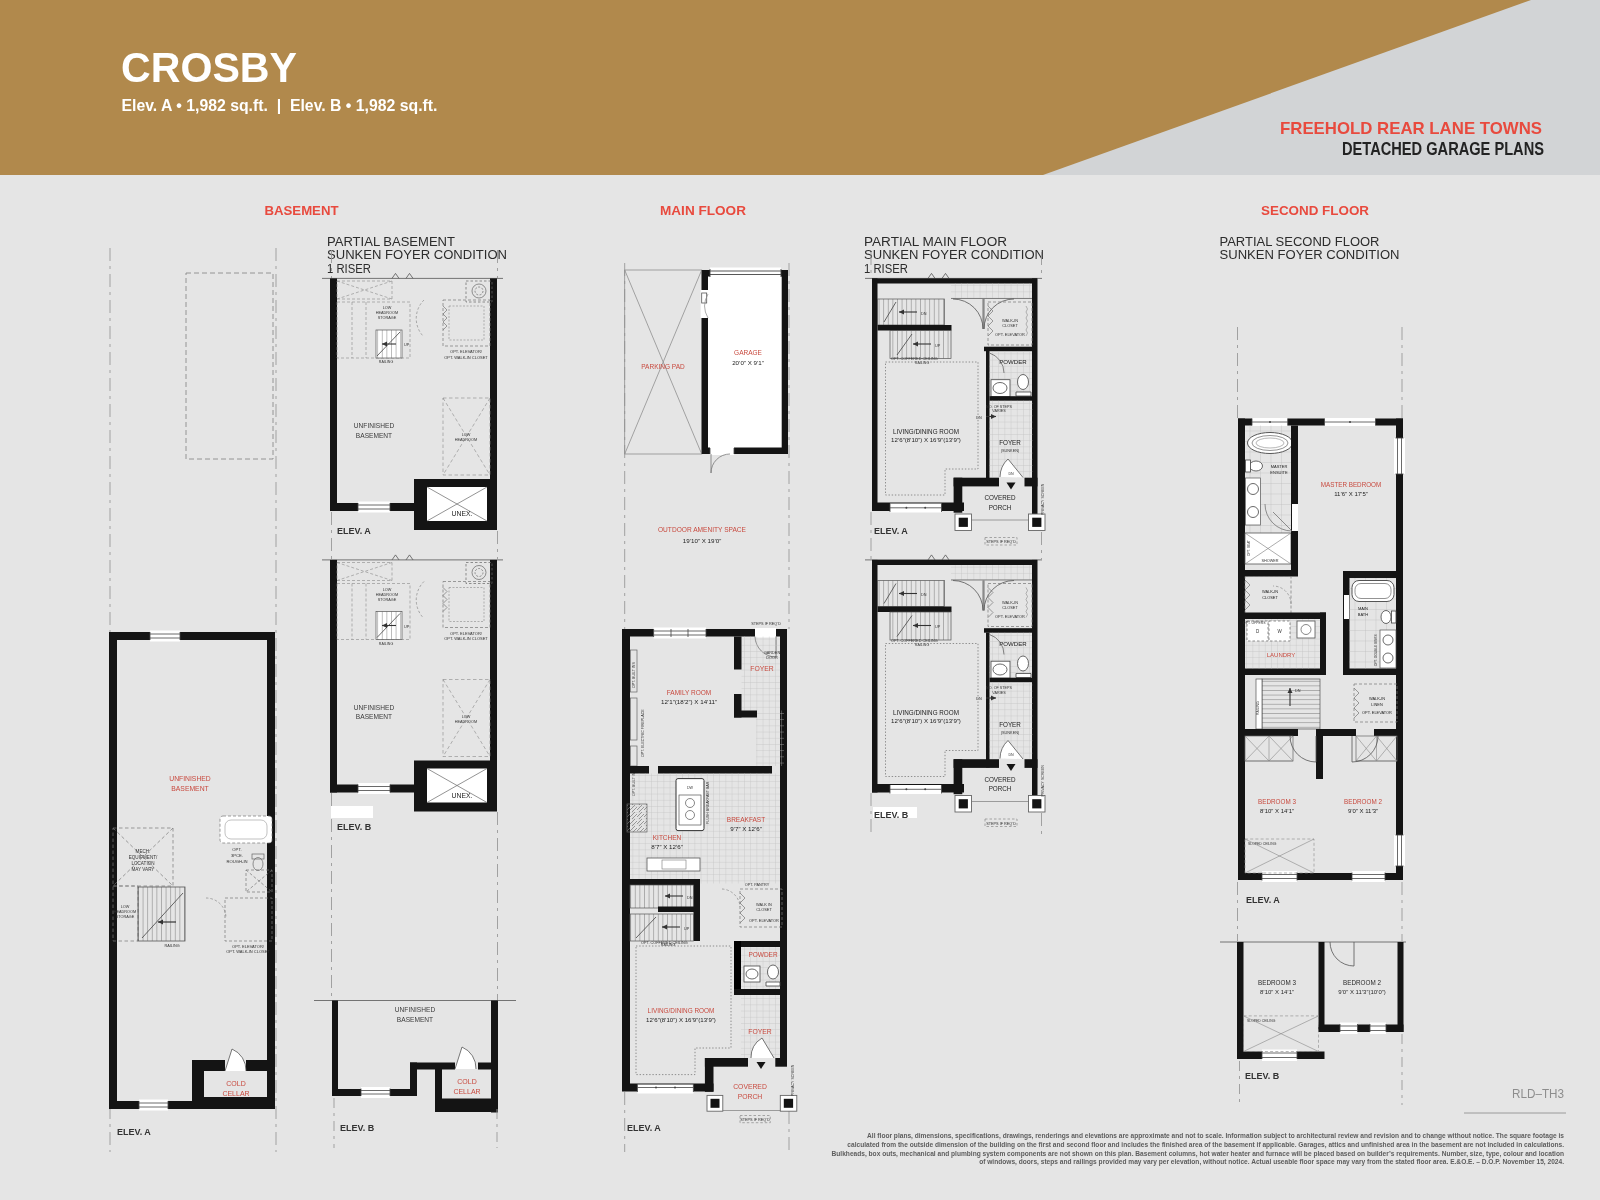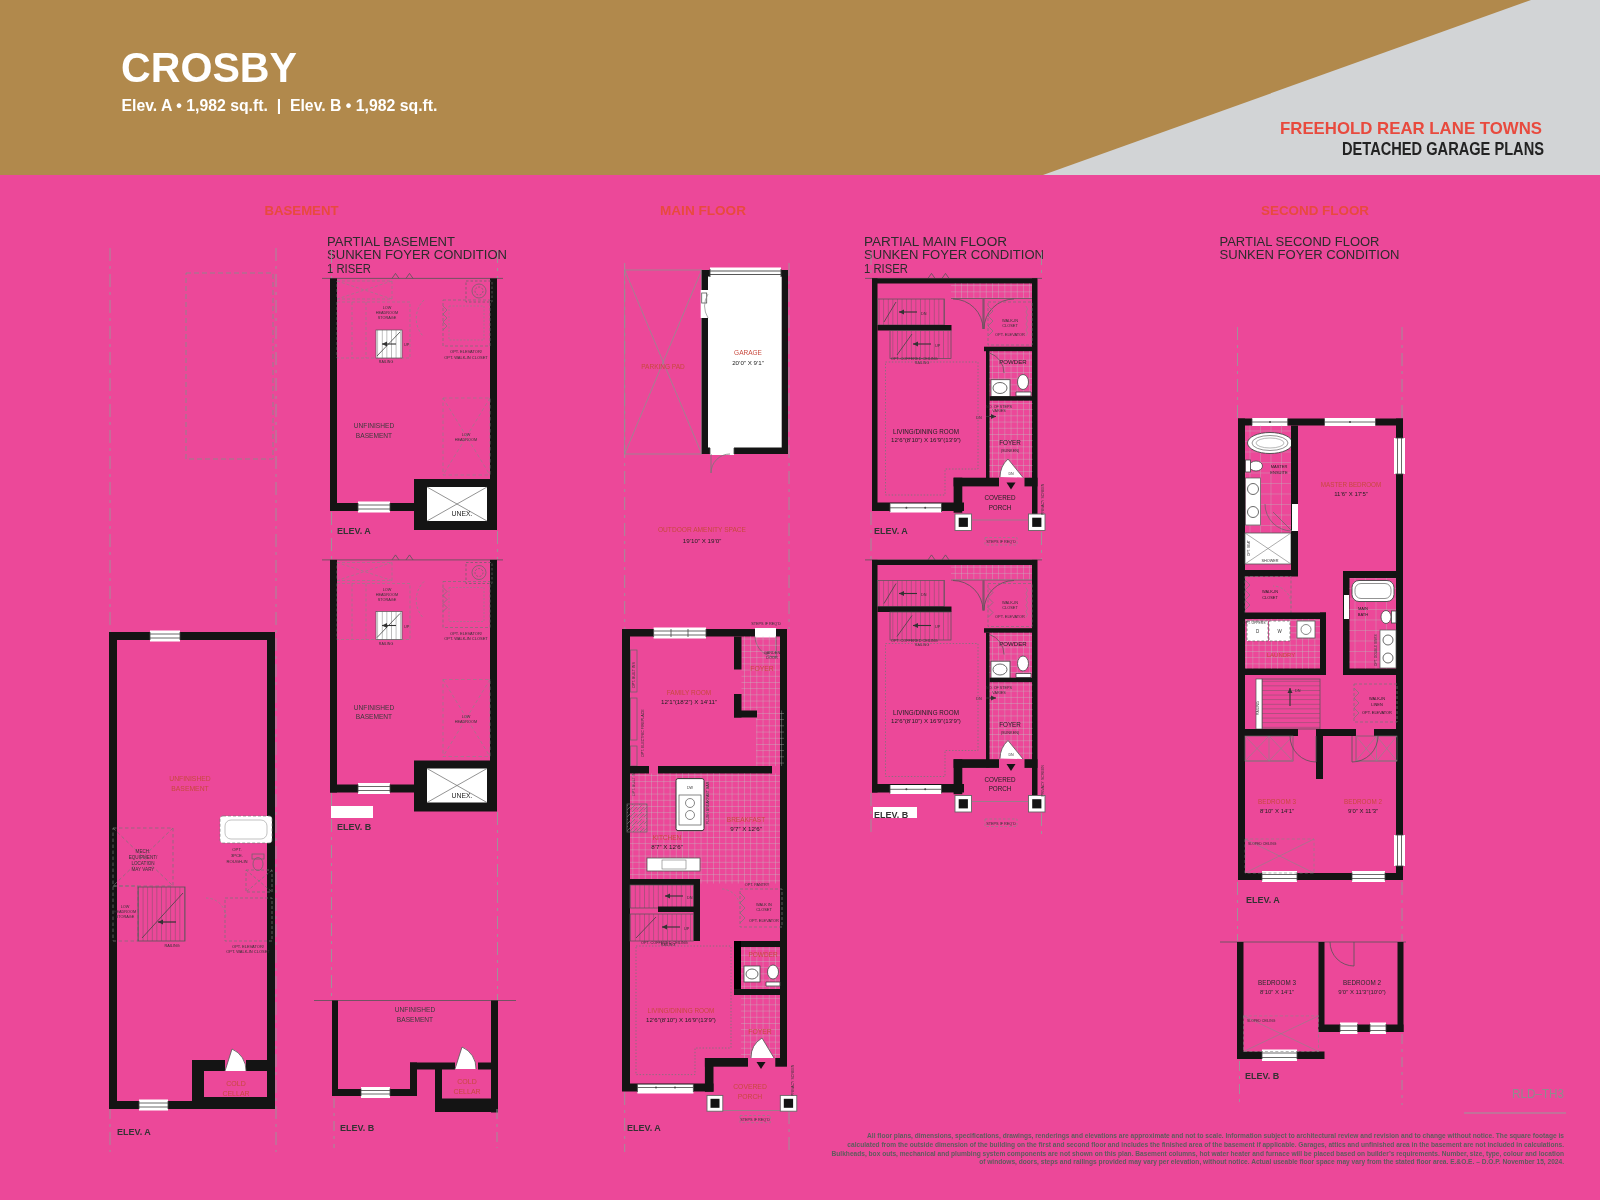--- a/index.html
+++ b/index.html
@@ -1,16 +1,16 @@
 <!DOCTYPE html>
 <html><head>
 <meta charset="utf-8">
 <style>
 html,body{margin:0;padding:0;background:#fff}
-#page{position:relative;width:1600px;height:1200px;background:#ec4899;font-family:"Liberation Sans",sans-serif;overflow:hidden}
+#page{position:relative;width:1600px;height:1200px;background:#e5e5e5;font-family:"Liberation Sans",sans-serif;overflow:hidden}
 svg text{font-family:"Liberation Sans",sans-serif}
 </style>
 </head>
 <body>
 <div id="page">
 <svg width="1600" height="1200" viewBox="0 0 1600 1200">
 <defs>
 <pattern id="tile" width="6.2" height="6.2" patternUnits="userSpaceOnUse">
 <path d="M6.2 0H0V6.2" fill="none" stroke="#bfbfbf" stroke-width="0.7"></path>
 </pattern>

